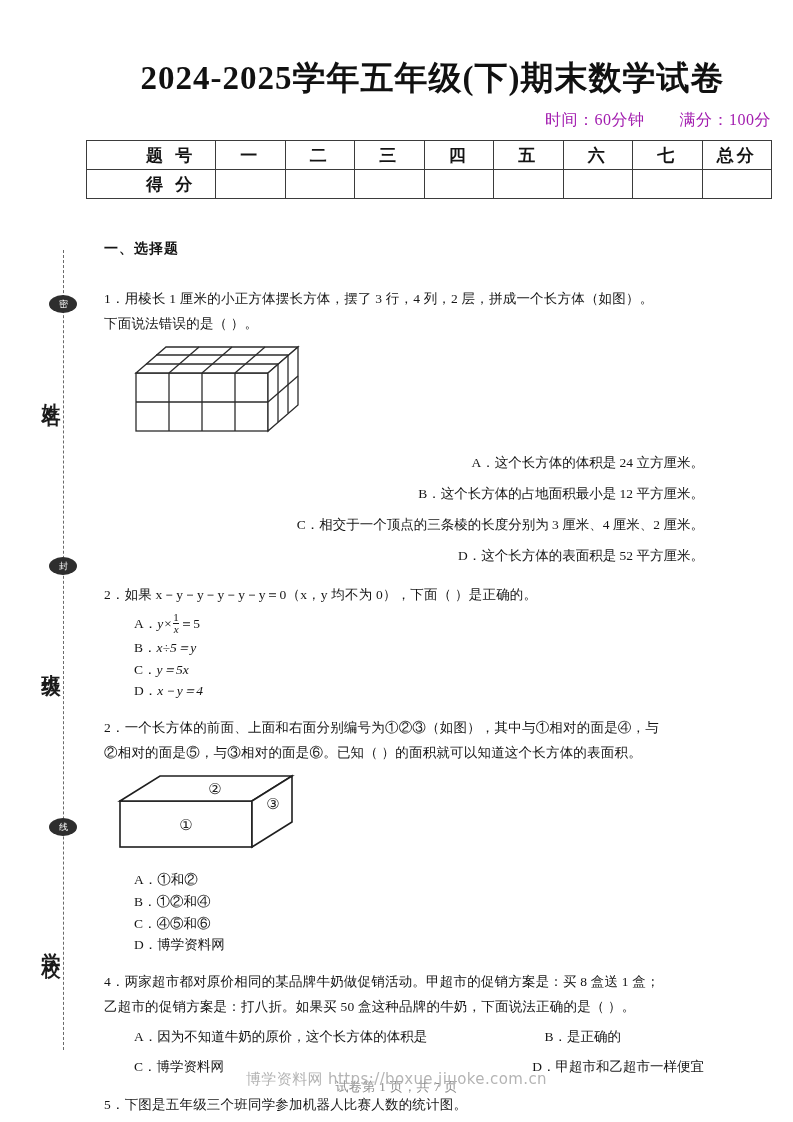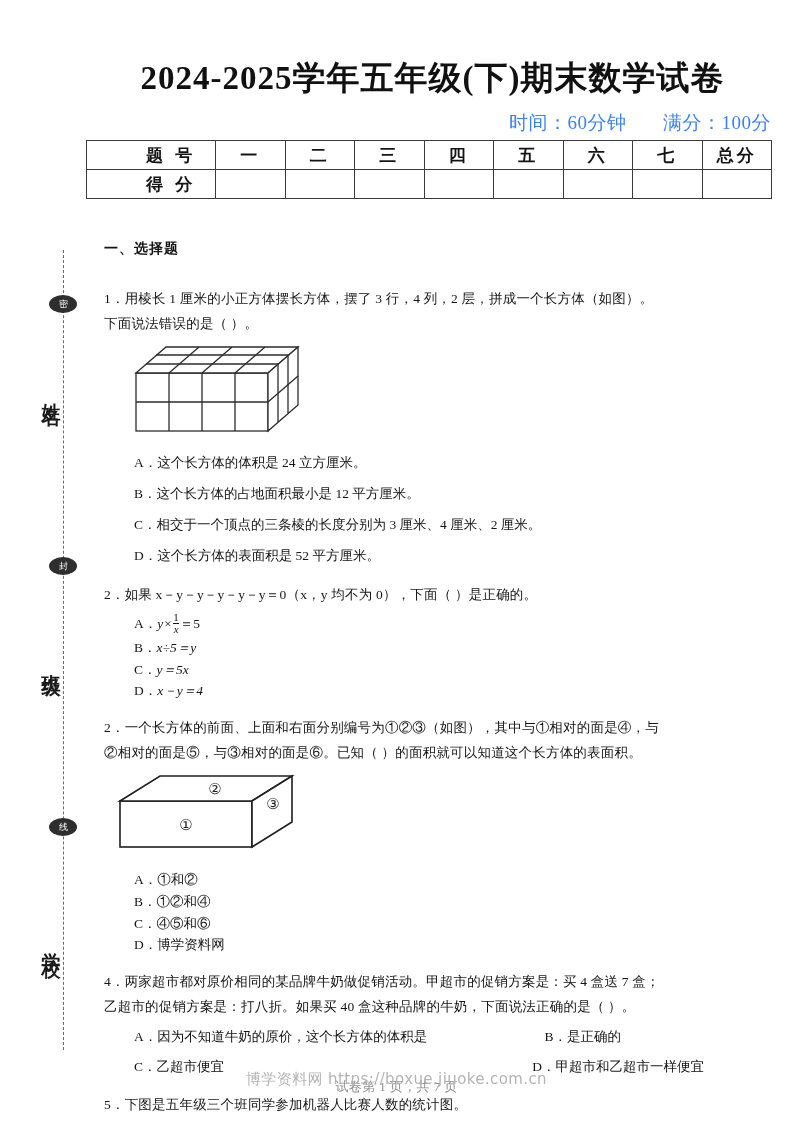--- a/index.html
+++ b/index.html
@@ -81,22 +81,22 @@
     letter-spacing: 1px;
     color: #111111;
     white-space: nowrap;
   }
   .title-shift { padding-left: 72px; margin-top: 20px; }
 
   .meta-line {
     position: absolute;
     right: 22px;
     top: 110px;
-    font-size: 19px;
-    color: #3b82f6;
+    font-size: 16px;
+    color: #a21caf;
     letter-spacing: 0.5px;
     white-space: nowrap;
   }
   .meta-gap { display: inline-block; width: 26px; }
 
   
   .score-table {
     position: absolute;
     left: 86px;
     top: 140px;
@@ -151,20 +151,21 @@
     padding-left: 30px;
     flex-direction: column;
   }
   .opt { white-space: nowrap; }
   .opts-4 .opt { width: 25%; }
   .opts-stack .opt { margin-bottom: 9px; }
   .opts-stack {
     display: block;
     padding-left: 30px;
     margin: 8px 0 4px;
+    text-align: right;
   }
   .opts-2 { display: flex; padding-left: 30px; margin: 8px 0; }
 
   .spacer-sm { height: 8px; }
 
   
   .frac {
     display: inline-block;
     vertical-align: middle;
     text-align: center;
@@ -347,29 +348,29 @@
         <div class="opt">A．①和②</div>
         <div class="opt">B．①②和④</div>
         <div class="opt">C．④⑤和⑥</div>
         <div class="opt">D．博学资料网</div>
       </div>
     </div>
 
     <div class="spacer-sm"></div>
 
     <div class="q">
-      <div class="q-text">4．两家超市都对原价相同的某品牌牛奶做促销活动。甲超市的促销方案是：买 4 盒送 7 盒；</div>
-      <div class="q-text">乙超市的促销方案是：打八折。如果买 40 盒这种品牌的牛奶，下面说法正确的是（    ）。</div>
+      <div class="q-text">4．两家超市都对原价相同的某品牌牛奶做促销活动。甲超市的促销方案是：买 8 盒送 1 盒；</div>
+      <div class="q-text">乙超市的促销方案是：打八折。如果买 50 盒这种品牌的牛奶，下面说法正确的是（    ）。</div>
 
       <div class="opts-2">
         <div class="opt" style="width:72%">A．因为不知道牛奶的原价，这个长方体的体积是</div>
         <div class="opt">B．是正确的</div>
       </div>
       <div class="opts-2">
-        <div class="opt" style="width:72%">C．乙超市便宜</div>
+        <div class="opt" style="width:72%">C．博学资料网</div>
         <div class="opt">D．甲超市和乙超市一样便宜</div>
       </div>
     </div>
 
     <div class="spacer-sm"></div>
 
     <div class="q">
       <div class="q-text">5．下图是五年级三个班同学参加机器人比赛人数的统计图。</div>
     </div>
 

